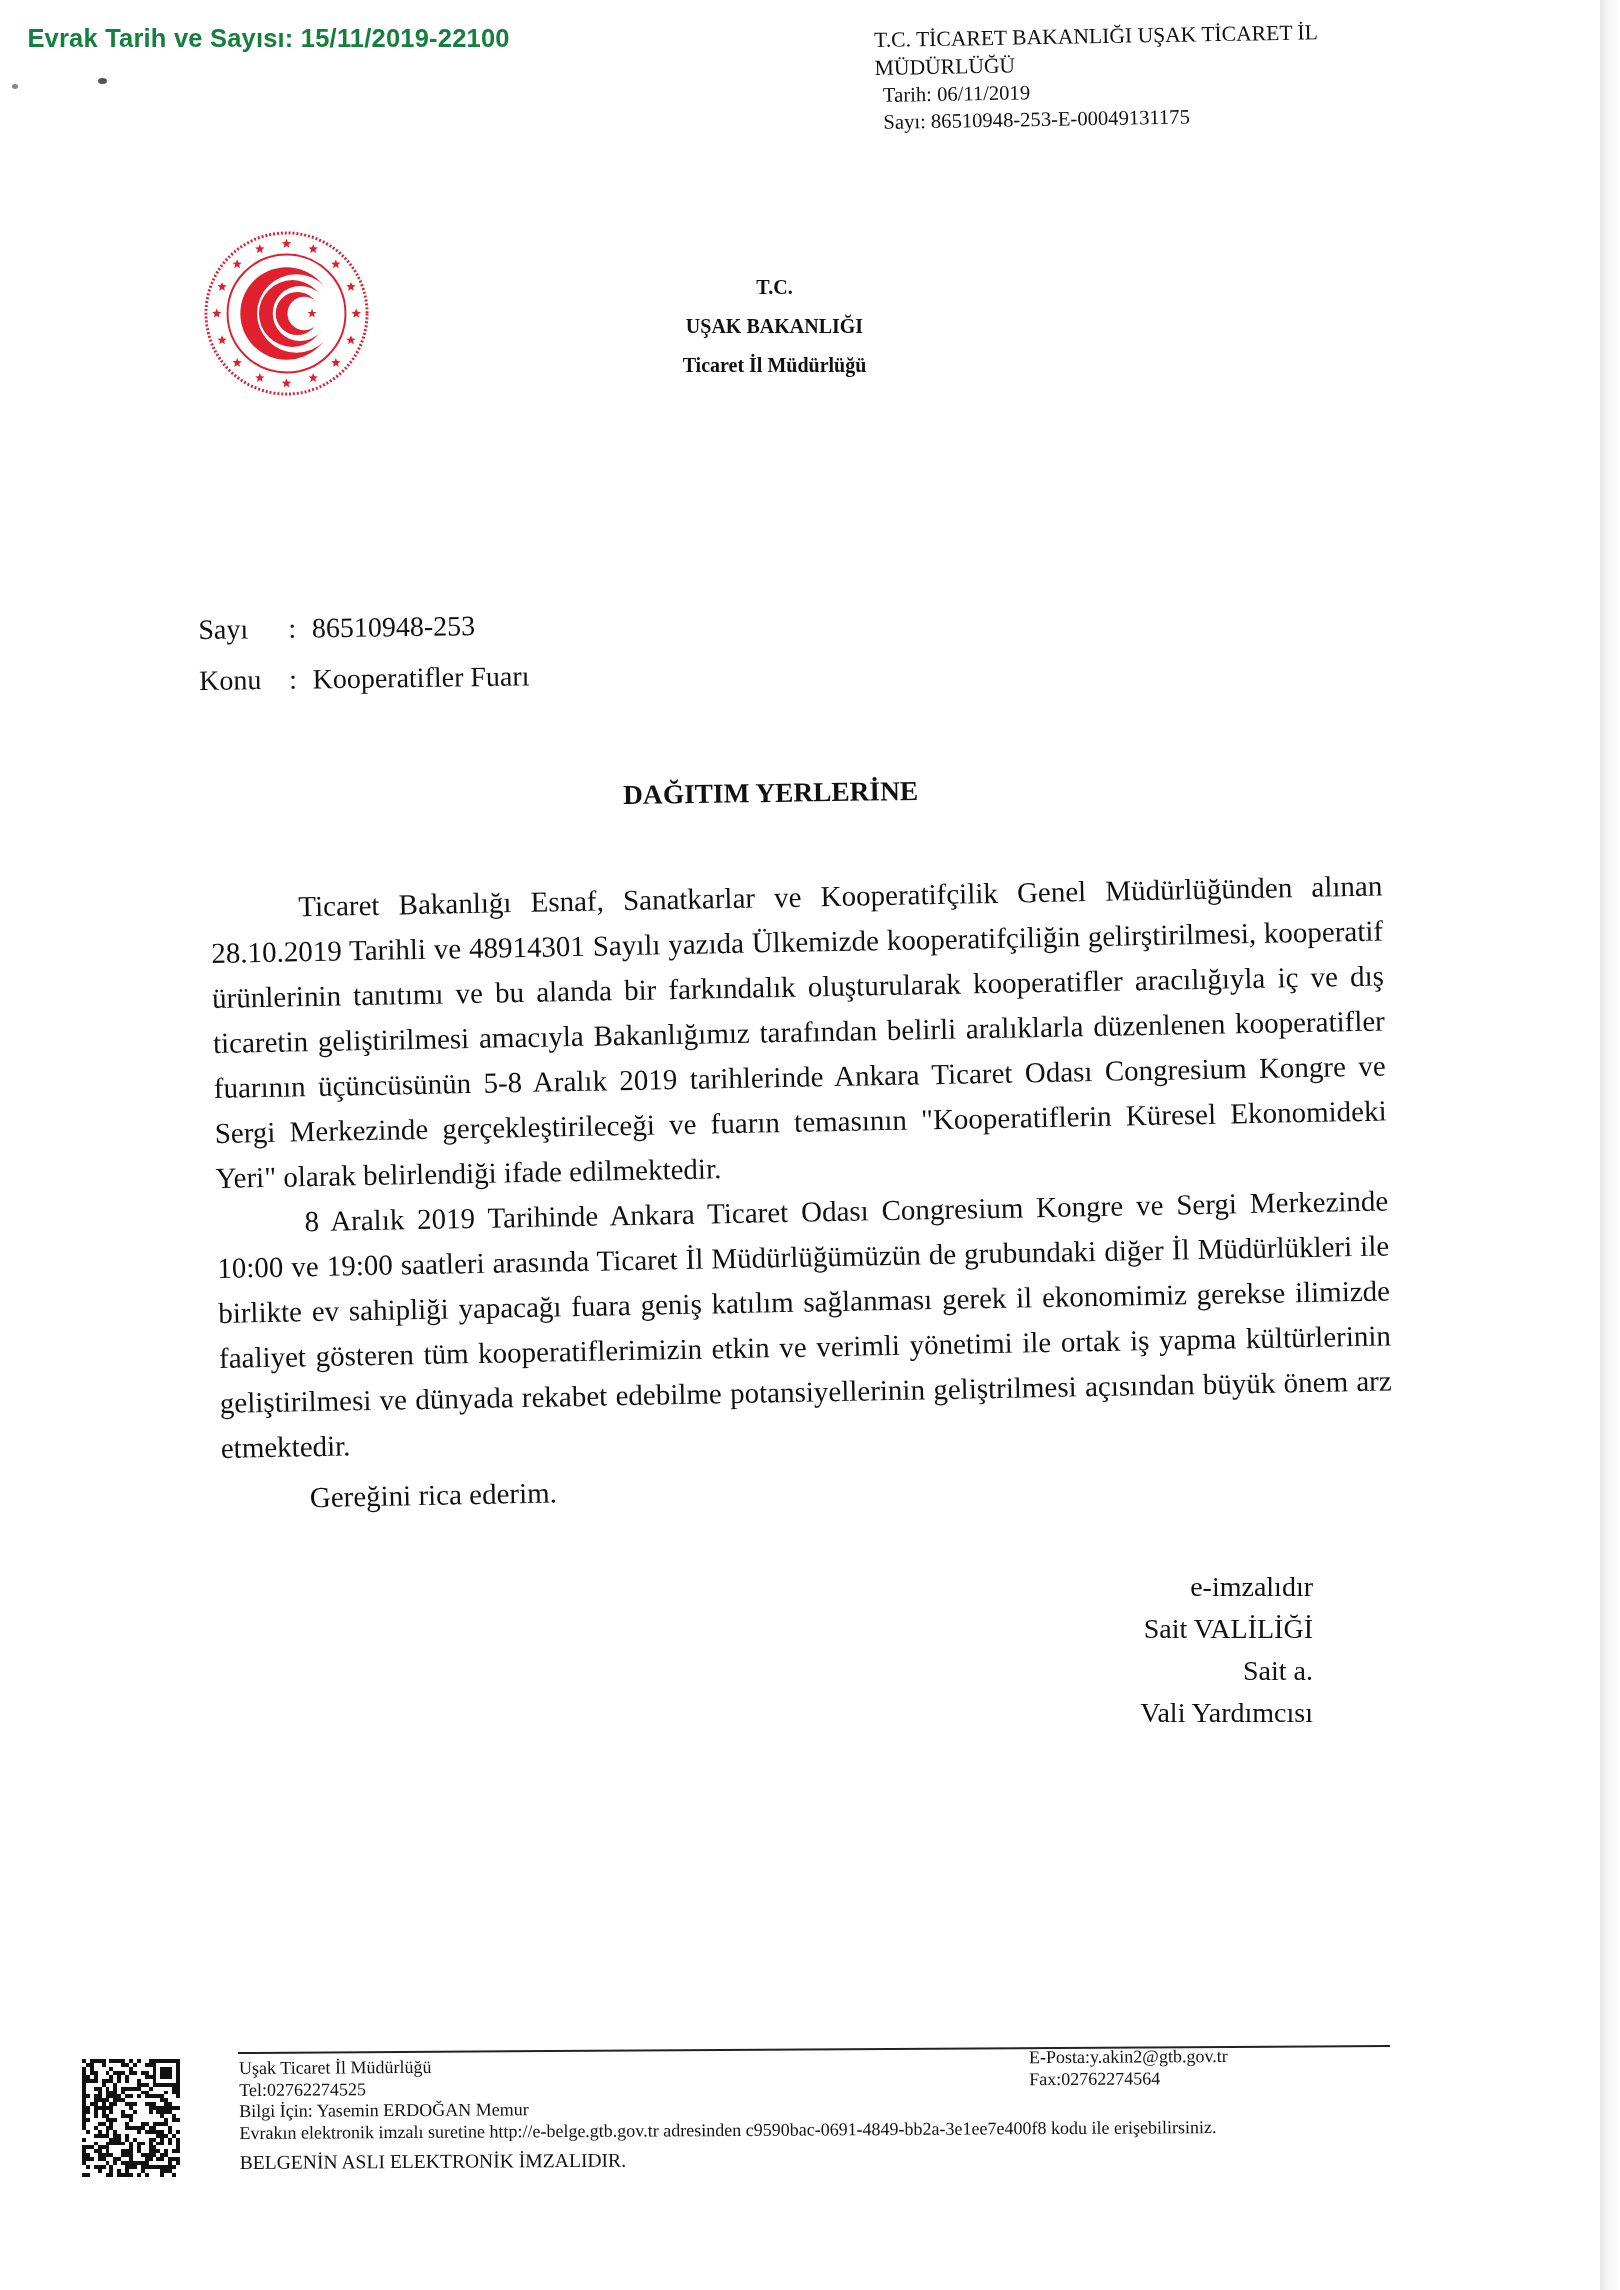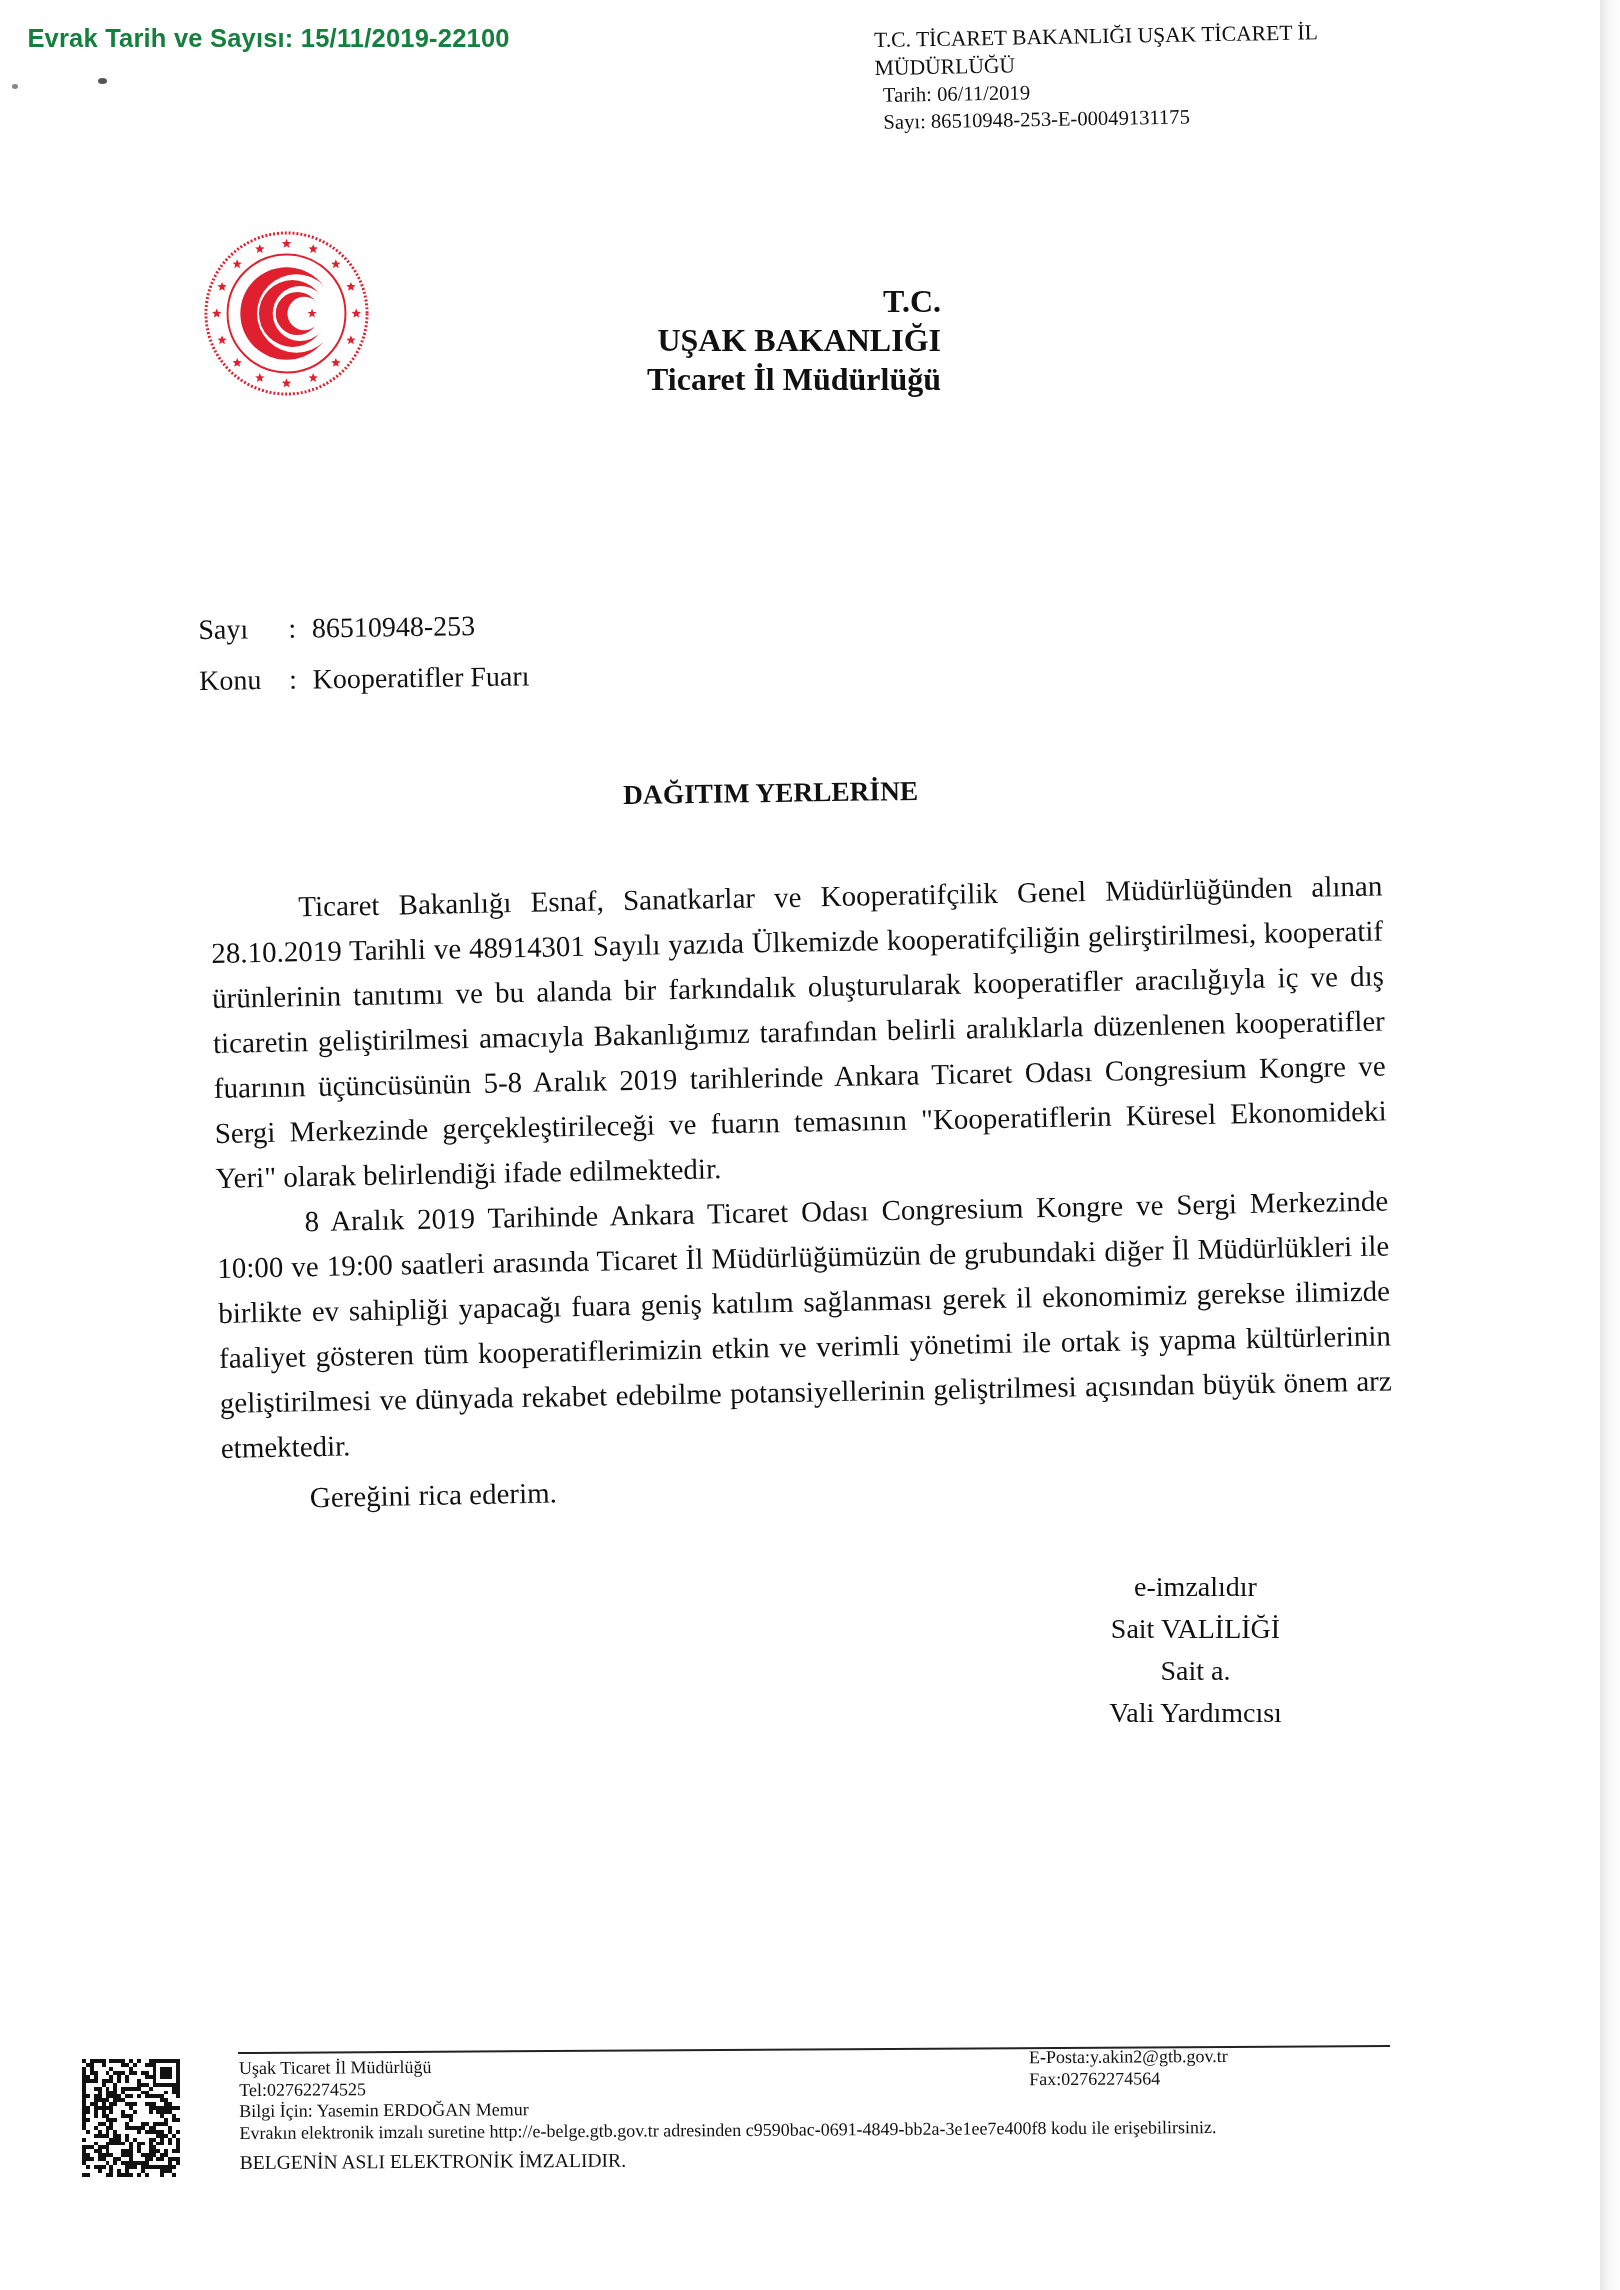--- a/index.html
+++ b/index.html
@@ -11,34 +11,34 @@
     background: linear-gradient(to right, #e6e6e6, #f7f7f7 40%, #ffffff); }
   .stamp { position: absolute; left: 27.4px; top: 23.5px; font-family: "Liberation Sans", sans-serif;
     font-weight: bold; font-size: 25.5px; color: #15803d; letter-spacing: 0.2px; }
   .specks { position: absolute; left: 11.8px; top: 78px; width: 118px; height: 19.6px; }
   .specks span { position: absolute; background: #888; border-radius: 50%; }
   .ref-block { position: absolute; left: 874px; top: 25.5px; font-size: 21.6px; line-height: 28px;
     transform: rotate(-1deg); transform-origin: left top; }
   .ref-block .org { font-size: 21.6px; text-transform: none; }
   .ref-block .meta { padding-left: 7.8px; font-size: 20.6px; line-height: 26.5px; }
   .logo { position: absolute; left: 202px; top: 229px; width: 169px; height: 169px; }
-  .header { position: absolute; left: 608px; top: 282px; width: 333px; text-align: right;
-    font-weight: bold; font-size: 32px; line-height: 39px; }
+  .header { position: absolute; left: 608px; top: 268px; width: 333px; text-align: center;
+    font-weight: bold; font-size: 20px; line-height: 39px; }
   .subject { position: absolute; left: 198px; top: 604px; font-size: 28px; line-height: 51px;
     transform: rotate(-0.8deg); transform-origin: left top; }
   .subject .row { display: flex; }
   .subject .lbl { width: 90px; }
   .subject .colon { width: 23.5px; }
   .recipient { position: absolute; left: 623px; top: 780px; font-weight: bold; font-size: 27.4px;
     transform: rotate(-0.8deg); transform-origin: left top; }
   .body-text { position: absolute; left: 210px; top: 886px; width: 1172px; font-size: 29px;
     line-height: 45px; text-align: justify; transform: rotate(-1.1deg); transform-origin: left top; }
   .body-text p { margin: 0 0 0 0; text-indent: 88px; }
   .body-text p.close { margin-top: 5.9px; }
-  .signature { position: absolute; left: 1078px; top: 1566px; width: 235px; text-align: center;
+  .signature { position: absolute; left: 1078px; top: 1566px; width: 235px; text-align: right;
     font-size: 28px; line-height: 42px; }
   .footer-rule { position: absolute; left: 238px; top: 2052px; width: 1152px; height: 2px;
     background: #222; transform: rotate(-0.35deg); transform-origin: left top; }
   .qr { position: absolute; left: 82px; top: 2058px; width: 98px; height: 120px; }
   .footer { position: absolute; left: 239px; top: 2058px; width: 1225px; font-size: 18px; line-height: 21.6px;
     transform: rotate(-0.35deg); transform-origin: left top; }
   .footer .line { white-space: nowrap; }
   .footer .right { position: absolute; left: 790px; top: -5.9px; }
   .footer .last { margin-top: 7.8px; font-size: 19.6px; }
 </style>

